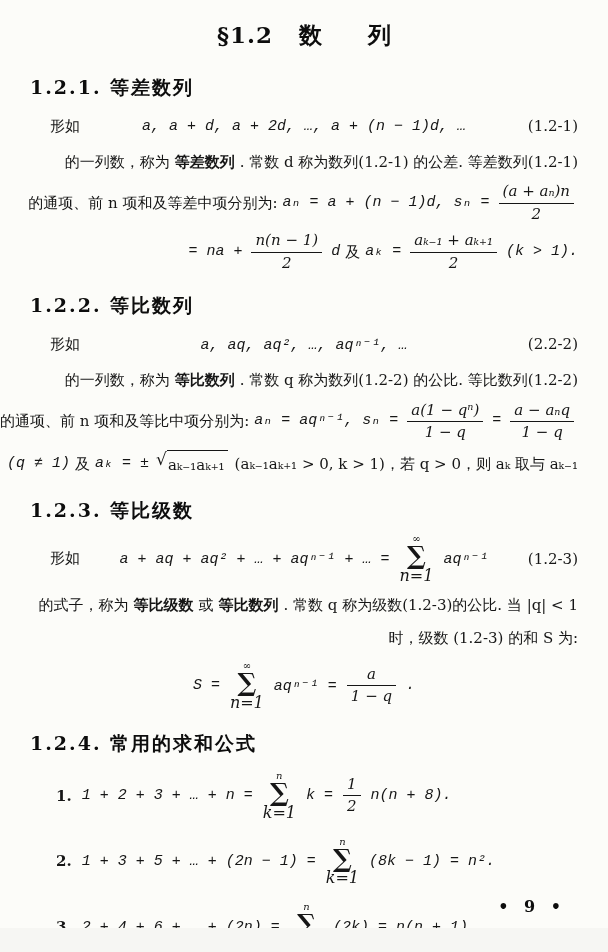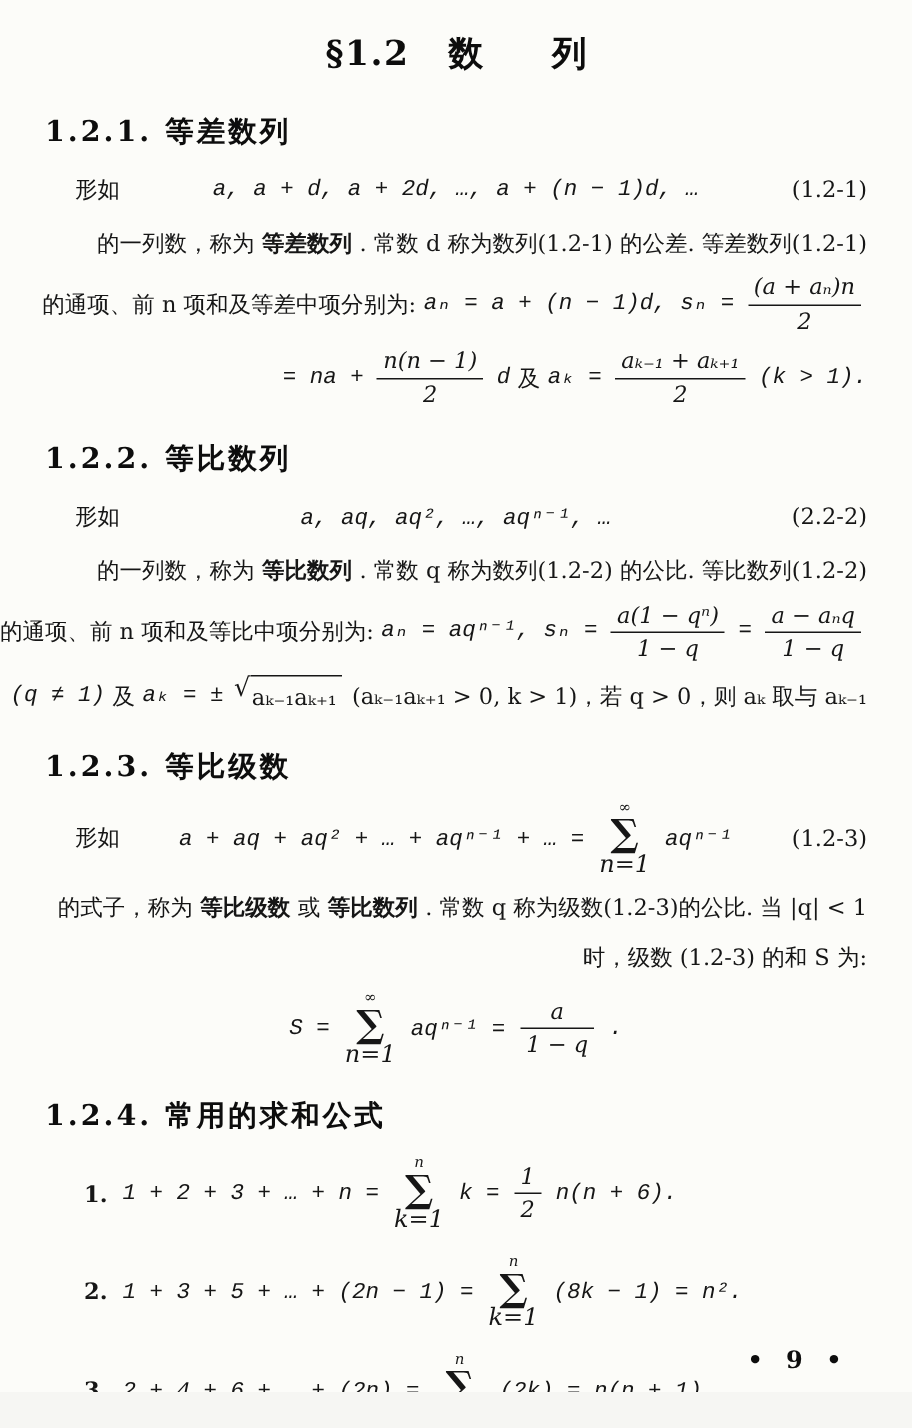--- a/index.html
+++ b/index.html
@@ -268,21 +268,21 @@
         <span class="sum">
           <span class="upper">n</span>
           <span class="sigma">∑</span>
           <span class="lower">k=1</span>
         </span>
         <span class="m">k =</span>
         <span class="frac">
           <span class="num">1</span>
           <span class="den">2</span>
         </span>
-        <span class="m">n(n + 6).</span>
+        <span class="m">n(n + 8).</span>
       </div>
 
       <div class="item">
         <span class="no">2.</span>
         <span class="m">1 + 3 + 5 + … + (2n − 1) =</span>
         <span class="sum">
           <span class="upper">n</span>
           <span class="sigma">∑</span>
           <span class="lower">k=1</span>
         </span>

